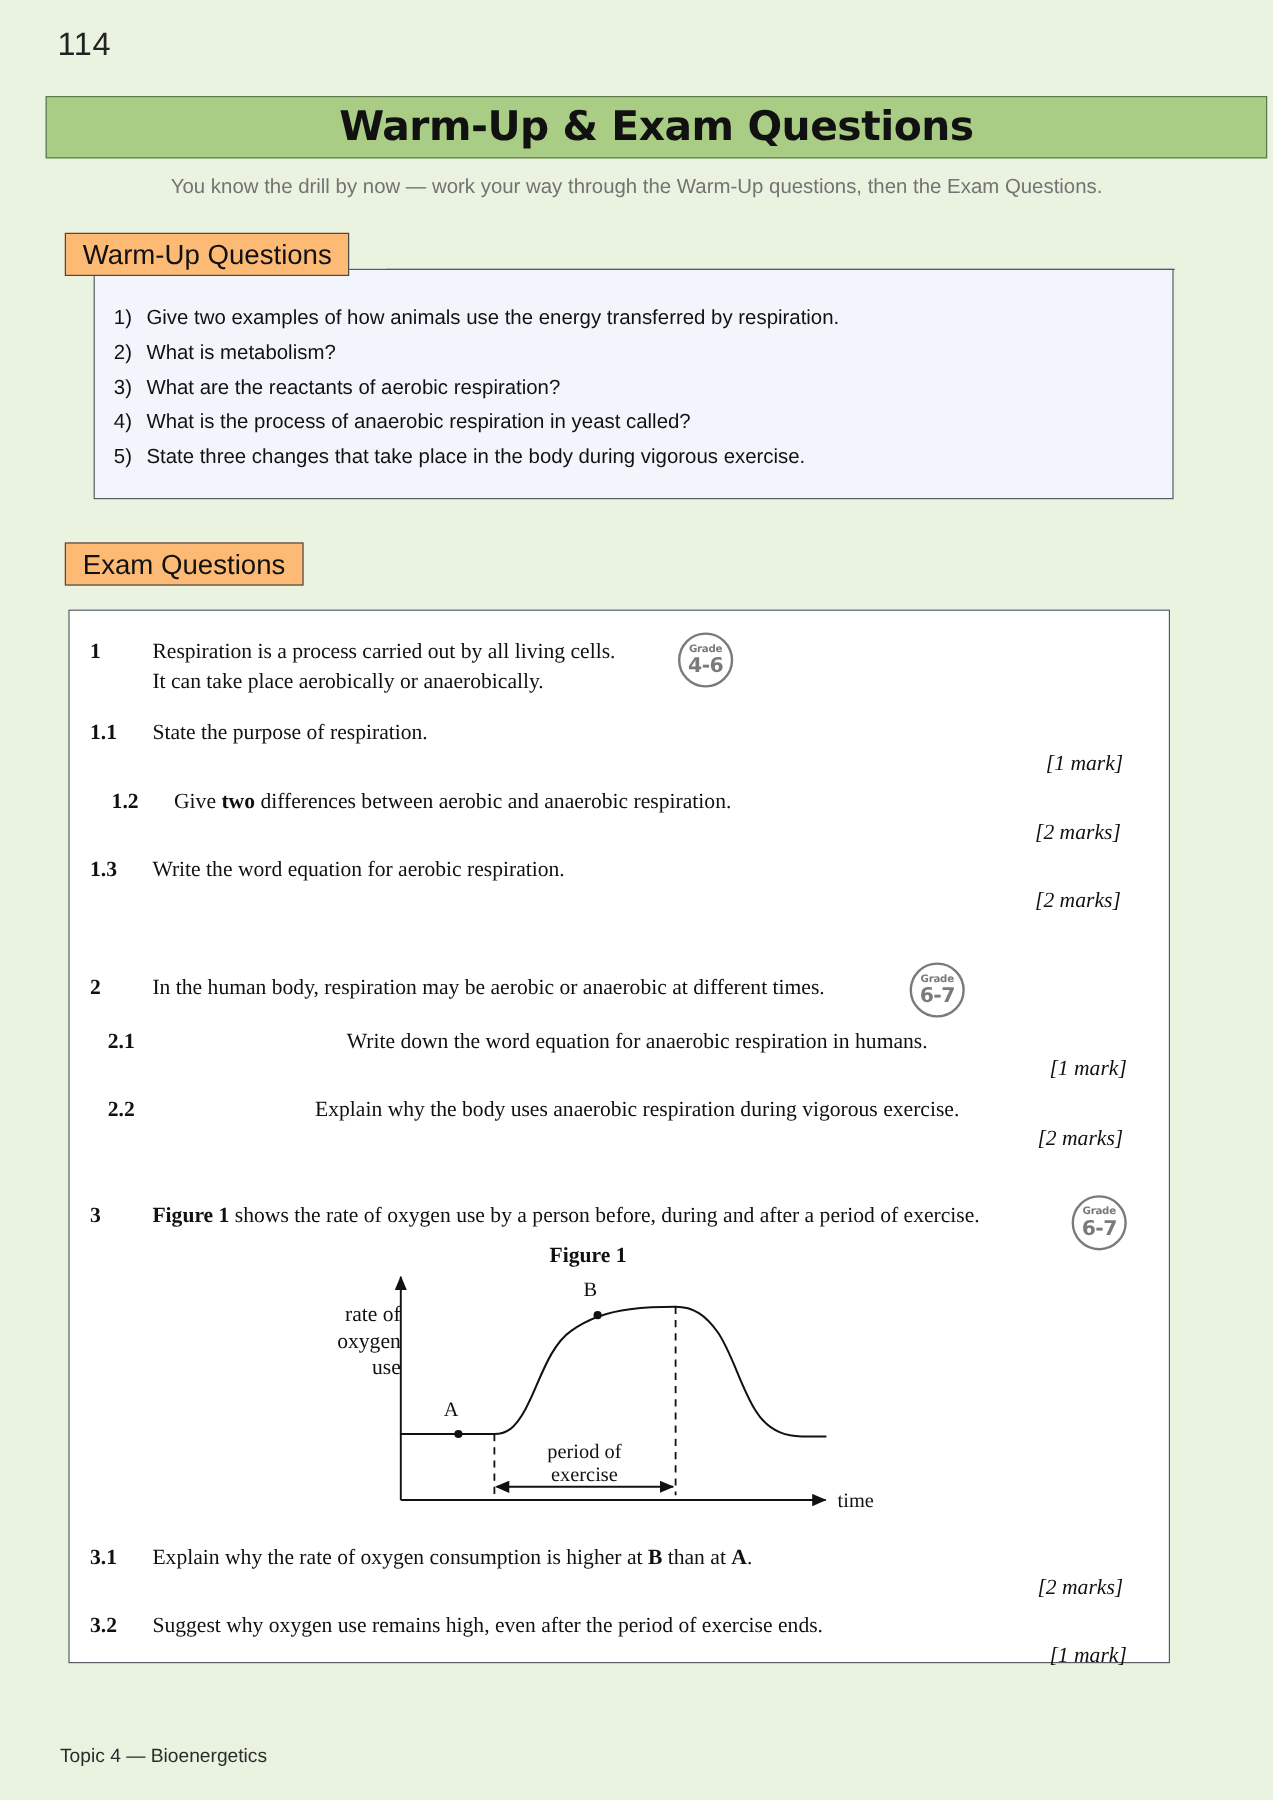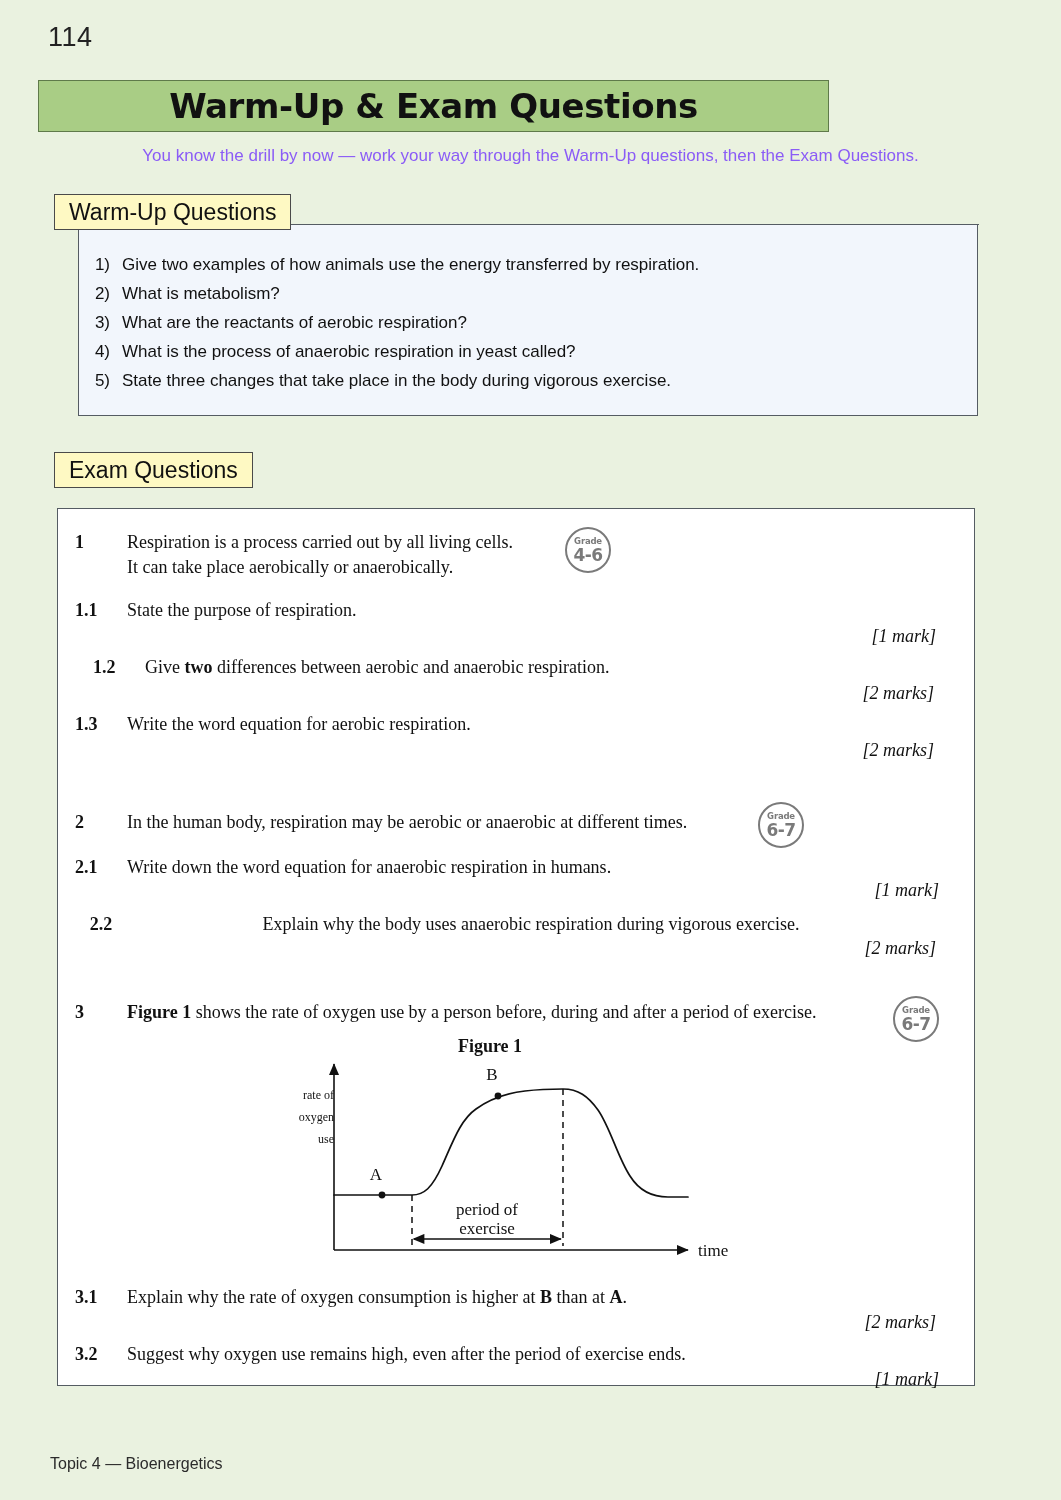--- a/index.html
+++ b/index.html
@@ -26,21 +26,21 @@
     font-size: 27px;
     letter-spacing: 0.5px;
     color: #222;
   }
 
   
   .title-banner {
     position: absolute;
     left: 38px;
     top: 80px;
-    width: 791px;
+    width: 1018px;
     height: 52px;
     background: #a9cd85;
     border: 1.5px solid #5f7a4a;
     box-sizing: border-box;
     display: flex;
     align-items: center;
     justify-content: center;
   }
   .title-banner .title-text {
     font-family: "DejaVu Sans", sans-serif;
@@ -52,27 +52,27 @@
 
   
   .intro-line {
     position: absolute;
     left: 0;
     top: 146px;
     width: 1061px;
     text-align: center;
     font-family: "Liberation Sans", sans-serif;
     font-size: 17px;
-    color: #8b5cf6;
+    color: #737373;
   }
 
   
   .section-tab {
     position: absolute;
-    background: #fef9c3;
+    background: #fdba74;
     border: 1.3px solid #4a4a4a;
     box-sizing: border-box;
     display: flex;
     align-items: center;
     padding: 0 14px;
     font-family: "Liberation Sans", sans-serif;
     font-size: 23px;
     color: #111;
     z-index: 5;
   }
@@ -220,21 +220,21 @@
     font-weight: bold;
     color: #111;
   }
   .axis-label {
     position: absolute;
     left: 2px;
     top: 48px;
     width: 92px;
     text-align: right;
     font-family: "Liberation Serif", serif;
-    font-size: 12px;
+    font-size: 18px;
     line-height: 22px;
     color: #111;
   }
   .graph-svg {
     position: absolute;
     left: 80px;
     top: 12px;
   }
   .fig-text {
     font-family: "Liberation Serif", serif;
@@ -334,21 +334,21 @@
 
 <div class="q-row" style="left:75px; top:810px; width:680px;">
   <span class="q-num">2</span>
   <span class="q-text">In the human body, respiration may be aerobic or anaerobic at different times.</span>
 </div>
 <div class="grade-stamp" style="left:758px; top:802px;">
   <span class="g-word">Grade</span>
   <span class="g-range">6-7</span>
 </div>
 
-<div class="q-row" style="left:75px; top:855px; width:860px;">
+<div class="q-row" style="left:75px; top:855px; width:860px;text-align:center;">
   <span class="q-num">2.1</span>
   <span class="q-text">Write down the word equation for anaerobic respiration in humans.</span>
 </div>
 <div class="marks" style="left:600px; top:880px; width:339px;">[1 mark]</div>
 
 <div class="q-row" style="left:75px; top:912px; width:860px;text-align:center;">
   <span class="q-num">2.2</span>
   <span class="q-text">Explain why the body uses anaerobic respiration during vigorous exercise.</span>
 </div>
 <div class="marks" style="left:600px; top:938px; width:336px;">[2 marks]</div>

